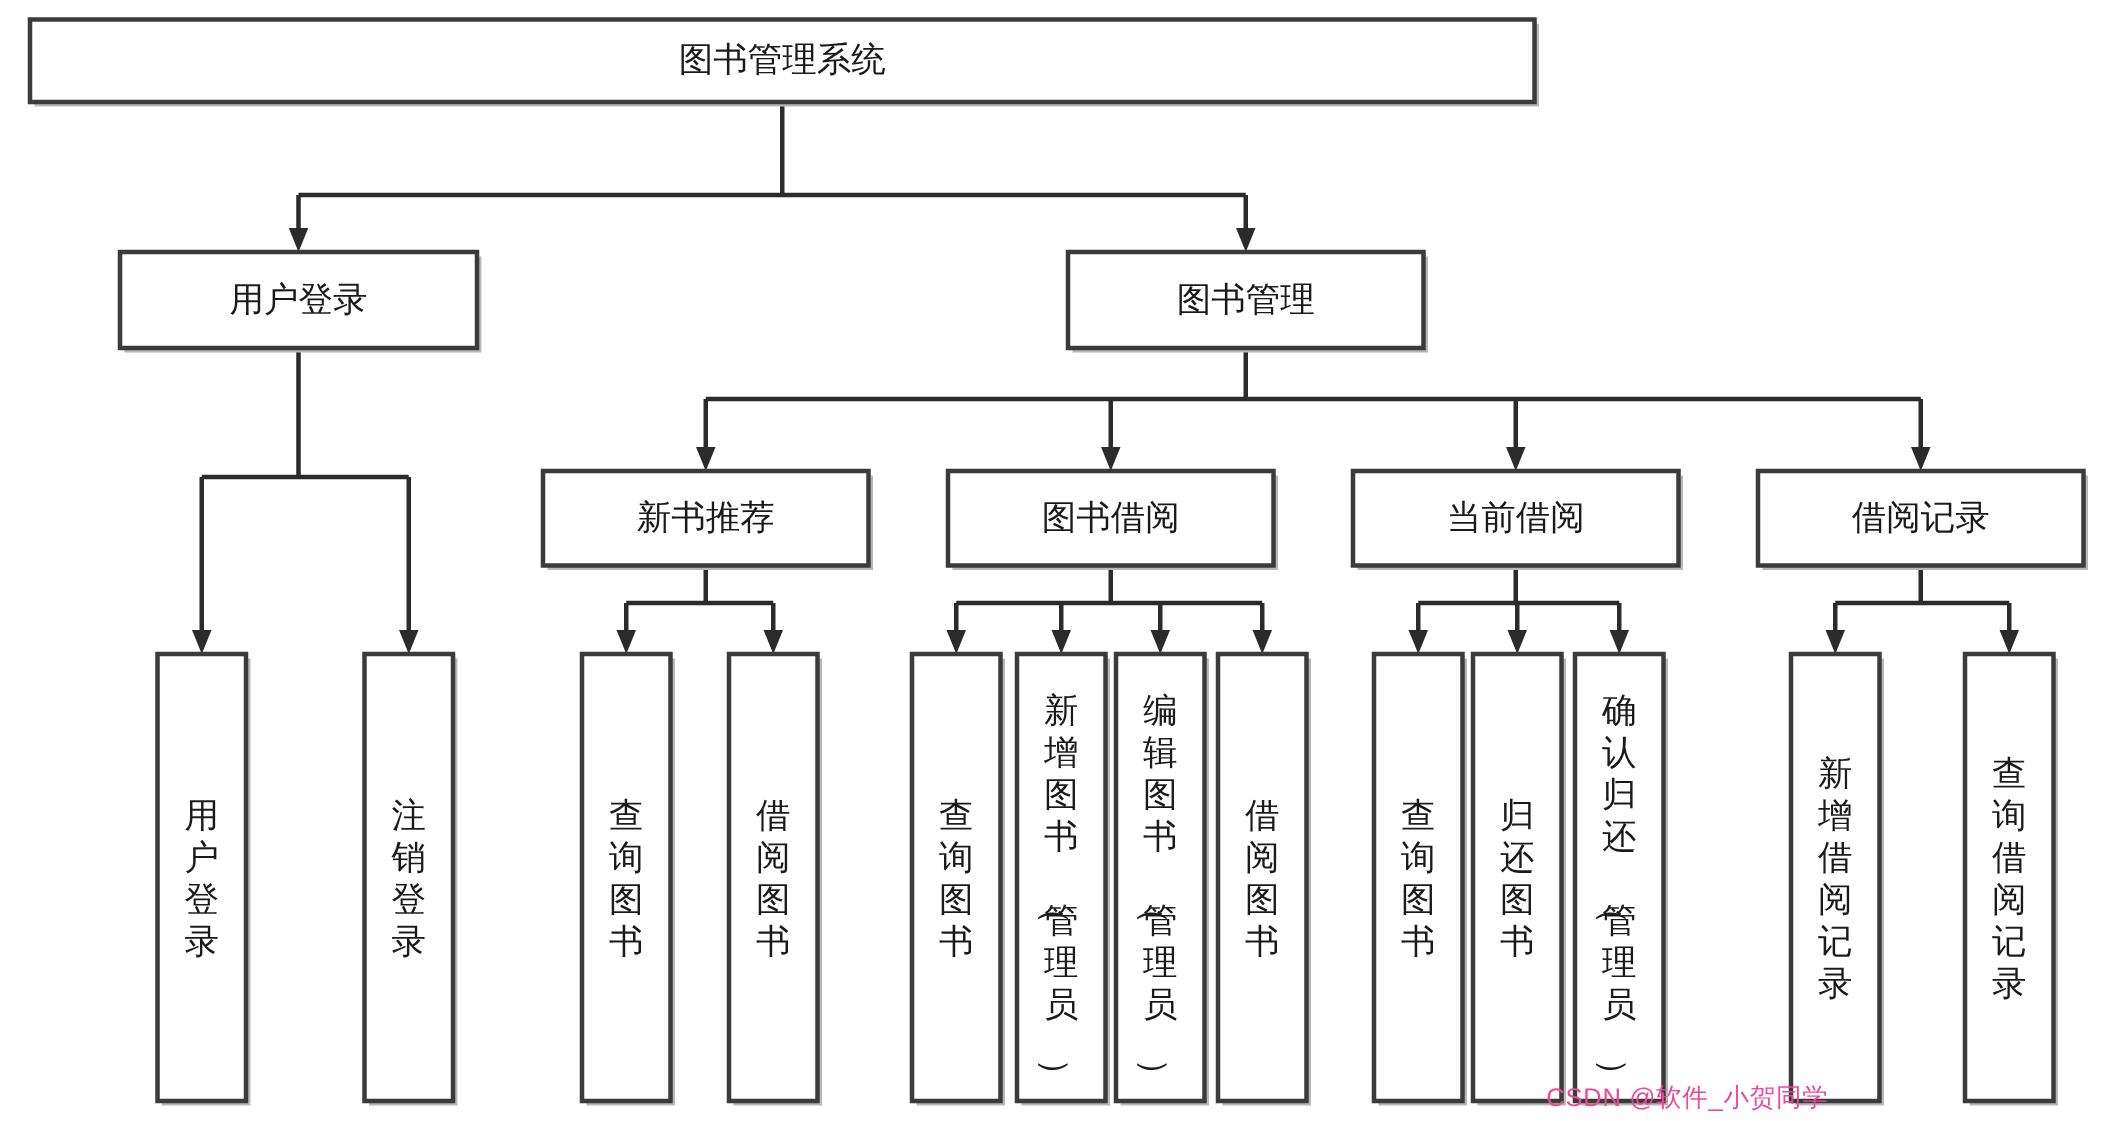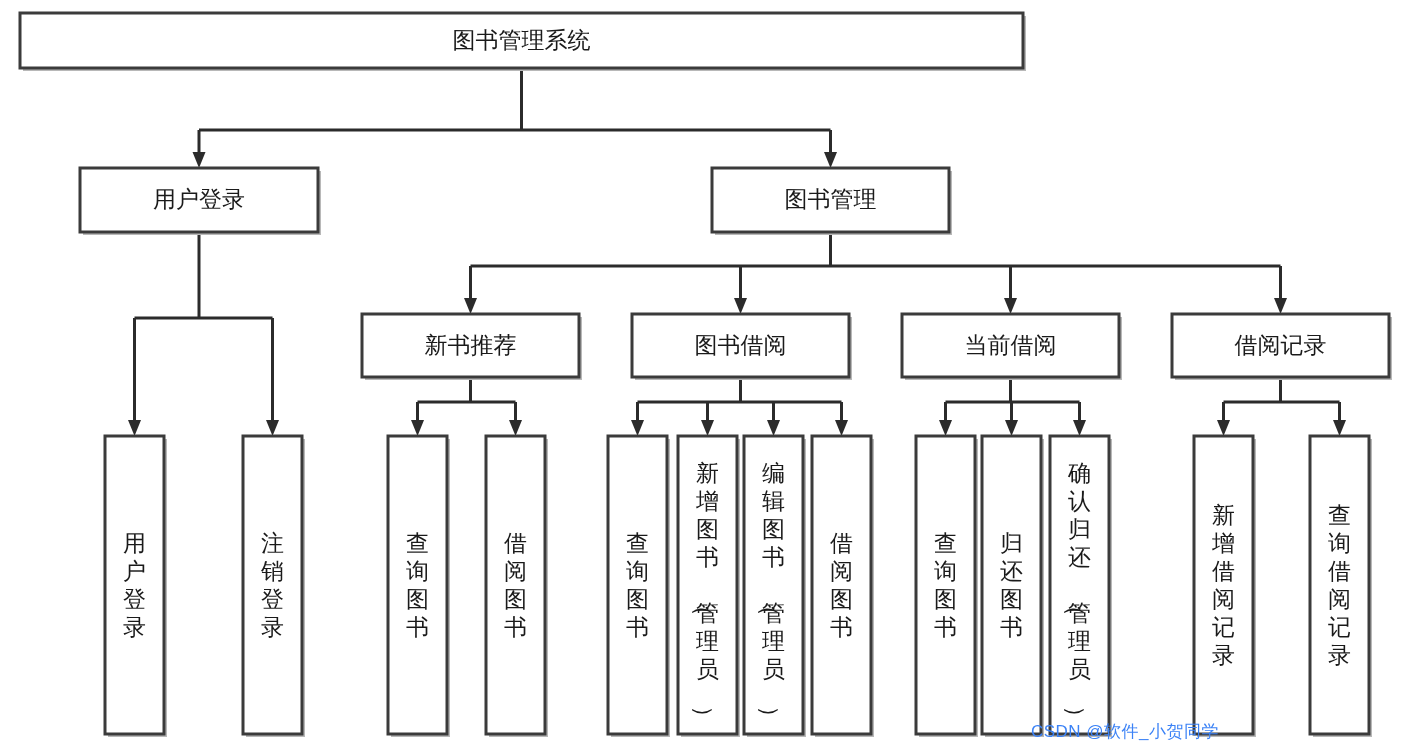--- a/index.html
+++ b/index.html
@@ -57,21 +57,21 @@
     fill: #1a1a1a;
     text-anchor: middle;
     white-space: pre;
   }
   .watermark {
     position: absolute;
     right: 8px;
     bottom: 4px;
     font-family: "Liberation Sans", "DejaVu Sans", sans-serif;
     font-size: 17px;
-    color: #3b82f6;
+    color: #ec4899;
     letter-spacing: 0.5px;
     user-select: none;
     pointer-events: none;
   }
 </style>
 </head>
 <body>
 
 <div id="diagram-root">
   <svg class="diagram" id="diagram-svg" viewBox="0 0 1405 747">

